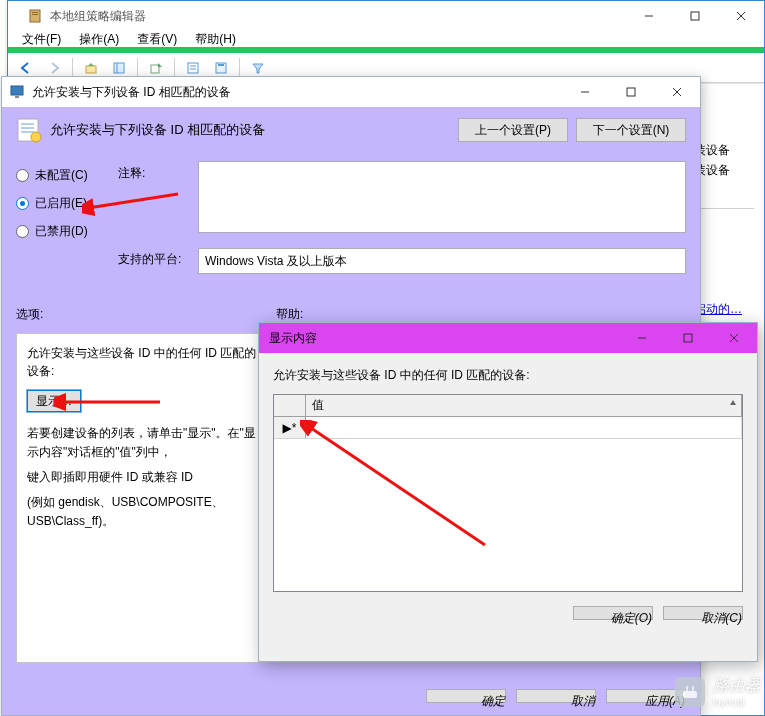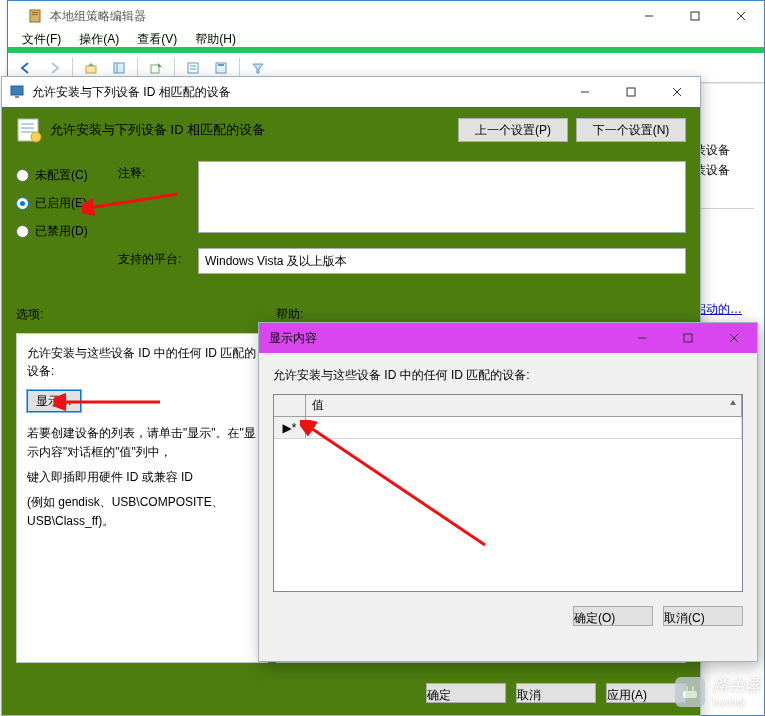--- a/index.html
+++ b/index.html
@@ -76,21 +76,21 @@
   line-height: 20px;
 }
 .right-links .link { color:#0000d0; text-decoration: underline; cursor:pointer; }
 .right-sep { border-top: 1px solid #d0d0d0; margin-top: 28px; width: 60px; }
 
 
 .settings-dialog {
   position:absolute;
   left: 1px; top: 76px;
   width: 700px; height: 640px;
-  background:#4d7c0f;
+  background:#c4b5fd;
   border: 1px solid #a1b2c1;
   box-shadow: 2px 3px 12px rgba(0,0,0,.25);
 }
 .sd-title {
   height: 30px; background:#fff;
   display:flex; align-items:center;
   padding-left: 8px;
   color:#000;
 }
 .sd-title .icon { width:16px; height:16px; margin-right:6px; }
@@ -174,22 +174,22 @@
   box-shadow:0 0 0 1px #7eb4ea;
 }
 .left-text { margin-top: 12px; line-height: 19px; }
 
 .sd-footer {
   position:absolute;
   right: 14px; bottom: 12px;
   display:flex; gap:10px;margin-top:16px;
 }
 .dlg-btn {
-  width: 80px; height:20px; background:#e1e1e1; border:1px solid #adadad;
-  text-align:left; line-height:22px; font-size:12px; cursor:default;
+  width: 80px; height:14px; background:#e1e1e1; border:1px solid #adadad;
+  text-align:right; line-height:22px; font-size:12px; cursor:default;font-style:italic;
 }
 
 
 .show-dialog {
   position:absolute;
   left: 258px; top: 322px;
   width: 500px; height: 340px;
   background:#f0f0f0;
   border:1px solid #a1b2c1;
   box-shadow: 3px 4px 16px rgba(0,0,0,.3);

